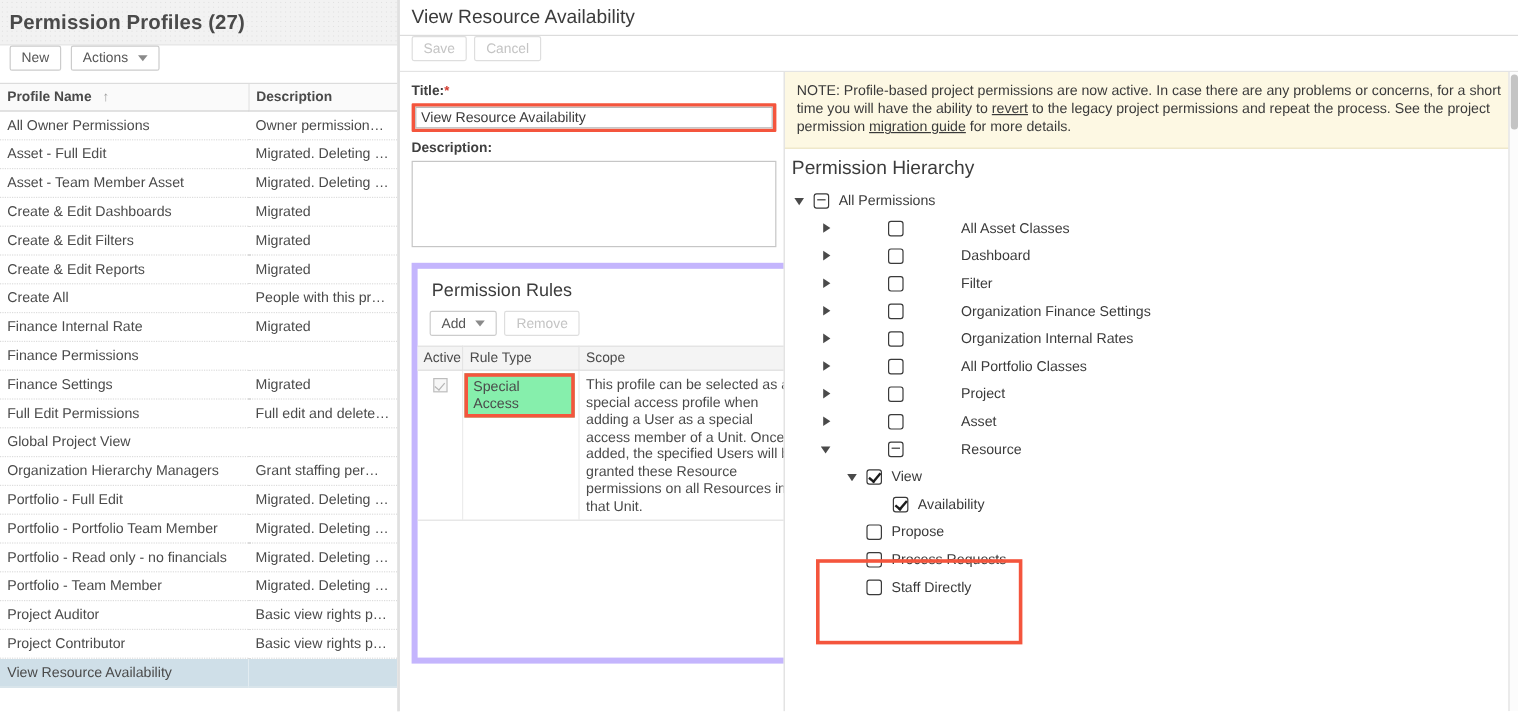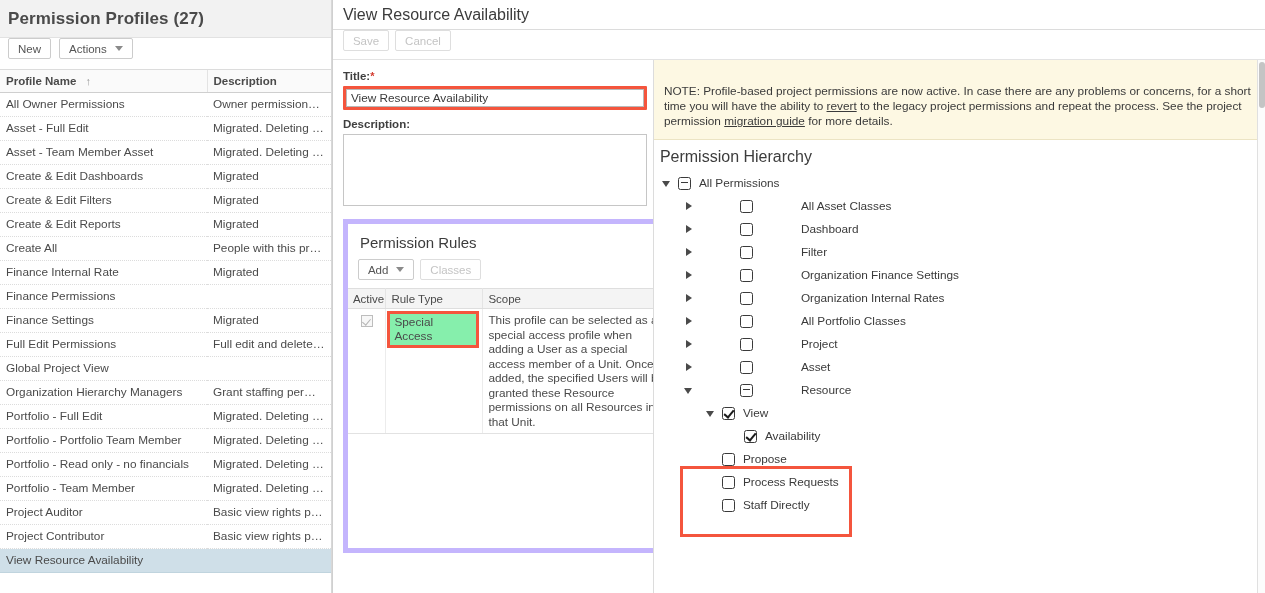--- a/index.html
+++ b/index.html
@@ -149,21 +149,21 @@
     border-width: 0 1.6px 1.6px 0; transform: rotate(40deg);
   }
 
   
   #hier-col {
     flex: 1 1 auto; position: relative; border-left: 1px solid #dcdcdc;
     background: #fff; overflow: hidden;
   }
   #note-box {
     background: #fdf8e3; border-bottom: 1px solid #ece4c4;
-    padding: 24px 10px 9px 10px; font-size: 11.8px; color: #3a3a3a;
+    padding: 8px 10px 9px 10px; font-size: 11.8px; color: #3a3a3a;
     line-height: 15.2px;
   }
   #note-box a { color: #3a3a3a; text-decoration: underline; }
   #hier-title { font-size: 16px; color: #3c3c3c; padding: 8px 0 6px 6px; }
   .tree { padding: 0 0 0 6px; }
   .tnode { display: flex; align-items: center; height: 23px; }
   .tlabel { font-size: 11.8px; color: #3a3a3a; margin-left: 8px; white-space: nowrap; }
   .twist {
     width: 14px; height: 14px; flex: 0 0 14px; position: relative; cursor: pointer;
   }
@@ -356,21 +356,21 @@
         <div class="field-label">Description:</div>
         <textarea class="desc-area" style=""></textarea>
 
         <div id="rules-box">
           <div id="rules-title">Permission Rules</div>
           <div id="rules-toolbar">
             <button class="btn">
               <span>Add</span>
               <span class="caret-dn"></span>
             </button>
-            <button class="btn disabled">Classes</button>
+            <button class="btn disabled">Remove</button>
           </div>
 
           <table id="rules-table">
             <colgroup>
                 <col class="c-active">
                 <col class="c-ruletype">
                 <col>
               </colgroup>
             <thead>
               <tr>

